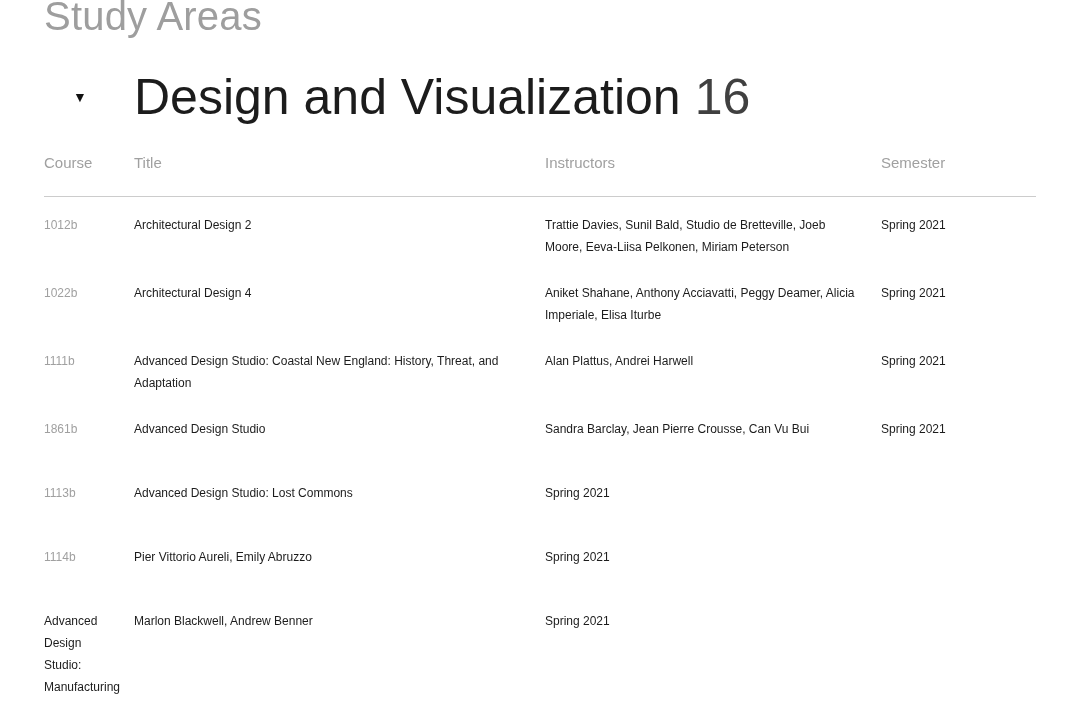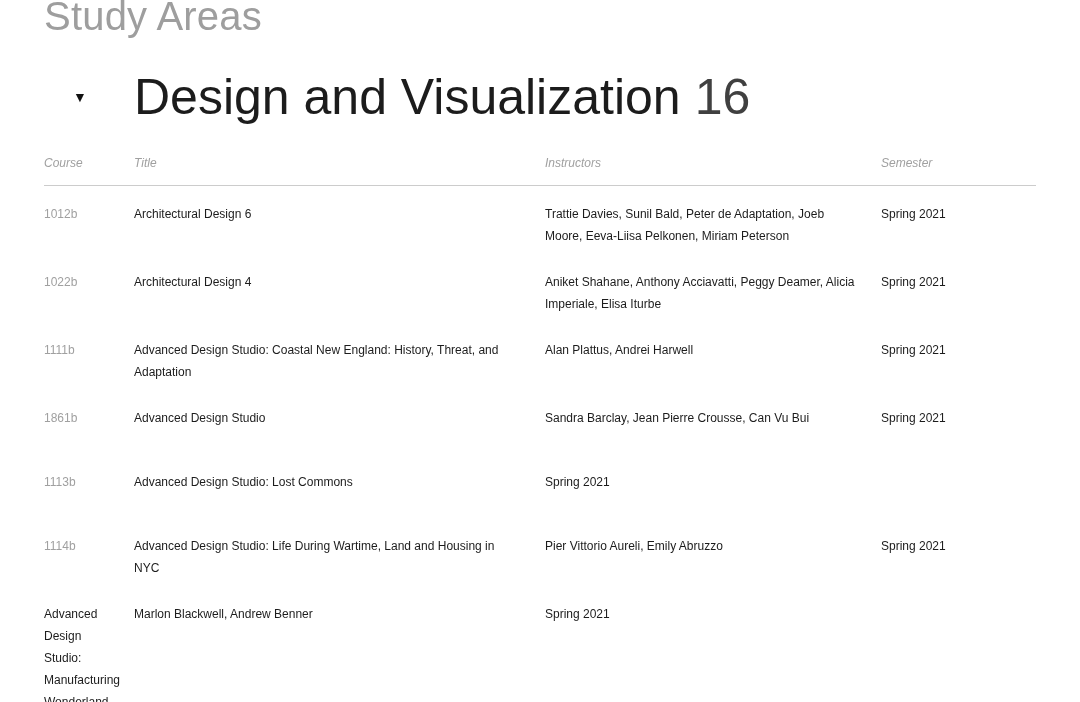--- a/index.html
+++ b/index.html
@@ -32,24 +32,23 @@
     cursor: pointer;
   }
   .section-count { color: #404040; }
 
   .table { margin-top: 28px; }
   .grid-cols {
     display: grid;
     grid-template-columns: 90px 411px 336px 155px;
   }
   .table-header {
-    font-size: 12px; line-height: 22px; color: #a0a0a0;
-    padding-bottom: 11px;
+    font-size: 15px; line-height: 22px; color: #a0a0a0;
+    padding-bottom: 22px;
     border-bottom: 1px solid #cccccc;
-    font-style: italic;
   }
   .table-body { padding-top: 17px; }
   .table-row {
     font-size: 12px; line-height: 22px;
     padding-bottom: 24px;
     min-height: 40px;
   }
   .cell { box-sizing: border-box; }
   .cell.course { color: #a0a0a0; }
   .cell.title  { padding-right: 36px; }
@@ -76,22 +75,22 @@
       <div class="cell course">Course</div>
       <div class="cell title">Title</div>
       <div class="cell instructors">Instructors</div>
       <div class="cell semester">Semester</div>
     </div>
 
     <div class="table-body">
 
         <div class="table-row grid-cols">
           <div class="cell course">1012b</div>
-          <div class="cell title">Architectural Design 6</div>
-          <div class="cell instructors">Trattie Davies, Sunil Bald, Peter de Adaptation, Joeb Moore, Eeva-Liisa Pelkonen, Miriam Peterson</div>
+          <div class="cell title">Architectural Design 2</div>
+          <div class="cell instructors">Trattie Davies, Sunil Bald, Studio de Bretteville, Joeb Moore, Eeva-Liisa Pelkonen, Miriam Peterson</div>
           <div class="cell semester">Spring 2021</div>
         </div>
 
         <div class="table-row grid-cols">
           <div class="cell course">1022b</div>
           <div class="cell title">Architectural Design 4</div>
           <div class="cell instructors">Aniket Shahane, Anthony Acciavatti, Peggy Deamer, Alicia Imperiale, Elisa Iturbe</div>
           <div class="cell semester">Spring 2021</div>
         </div>
 
@@ -110,21 +109,20 @@
         </div>
 
         <div class="table-row grid-cols">
           <div class="cell course">1113b</div>
           <div class="cell title">Advanced Design Studio: Lost Commons</div>
           <div class="cell semester">Spring 2021</div>
         </div>
 
         <div class="table-row grid-cols">
           <div class="cell course">1114b</div>
-          <div class="cell title">Advanced Design Studio: Life During Wartime, Land and Housing in NYC</div>
           <div class="cell instructors">Pier Vittorio Aureli, Emily Abruzzo</div>
           <div class="cell semester">Spring 2021</div>
         </div>
 
         <div class="table-row grid-cols">
           <div class="cell title">Advanced Design Studio: Manufacturing Wonderland</div>
           <div class="cell instructors">Marlon Blackwell, Andrew Benner</div>
           <div class="cell semester">Spring 2021</div>
         </div>
       </div>

